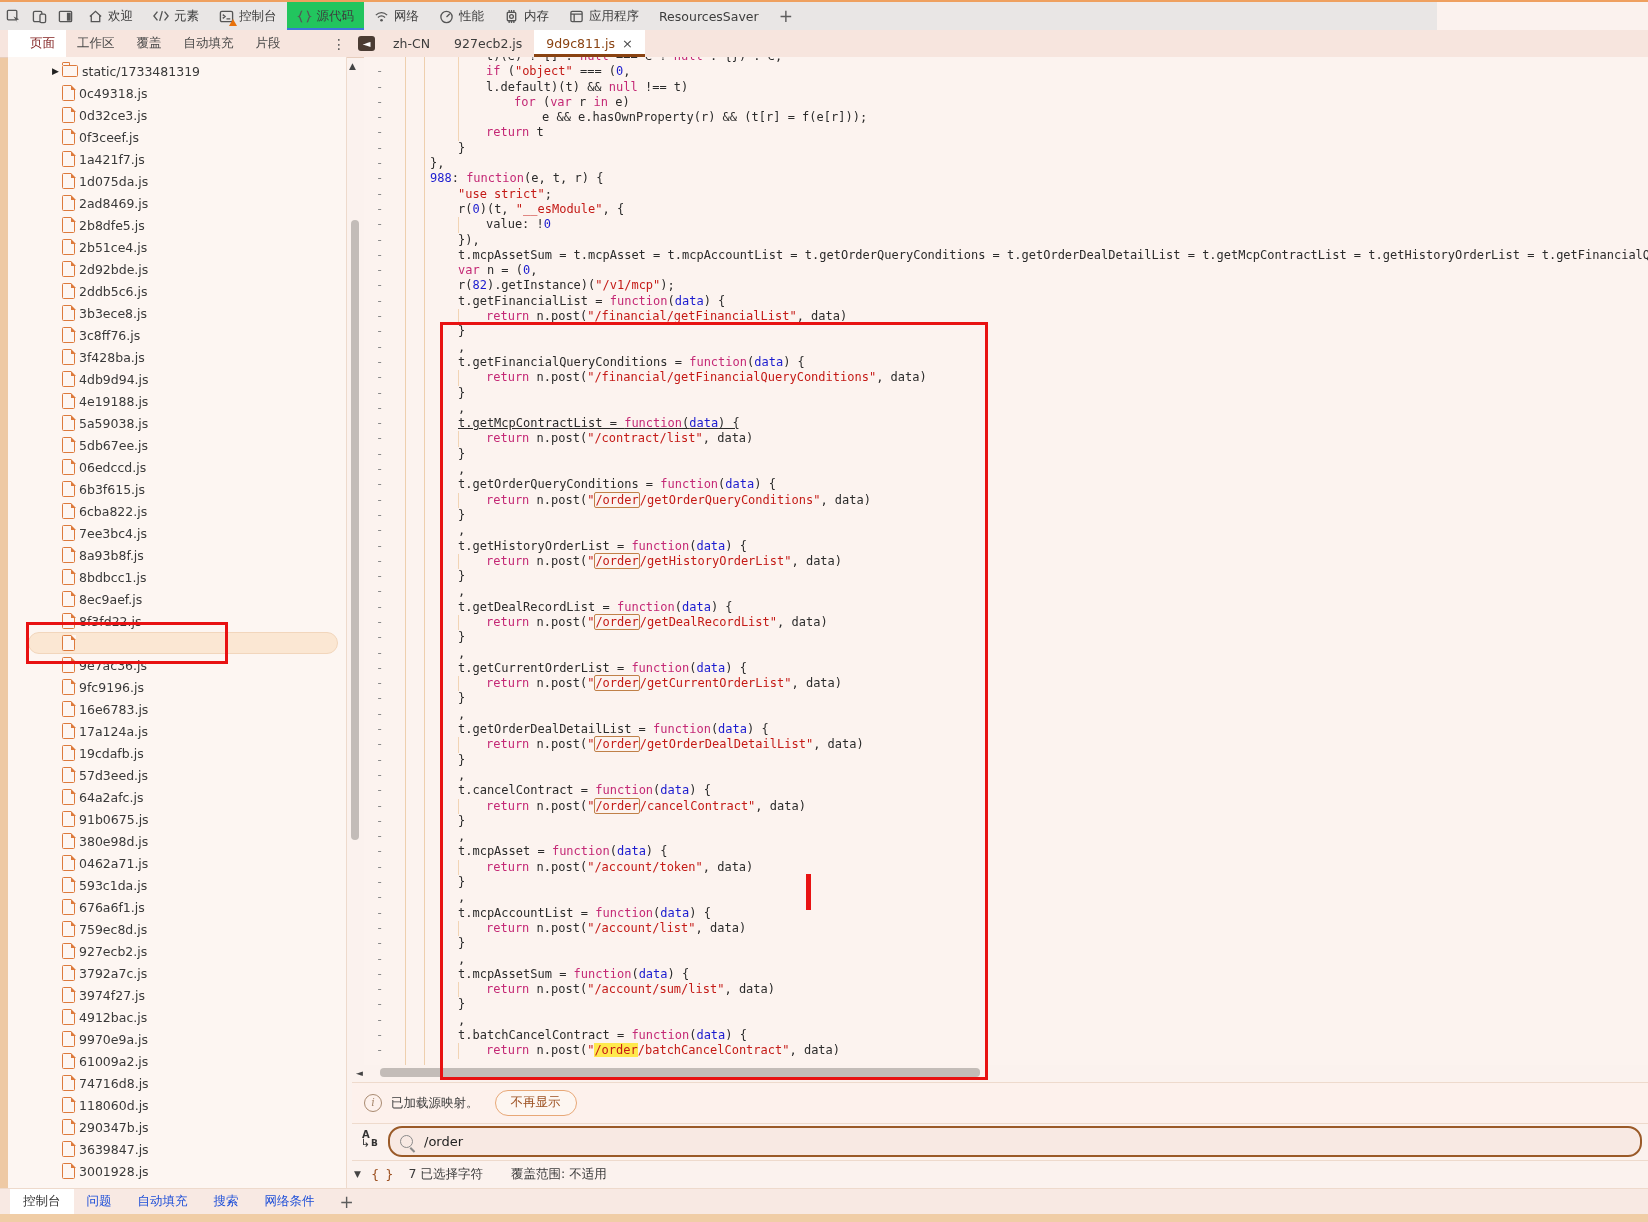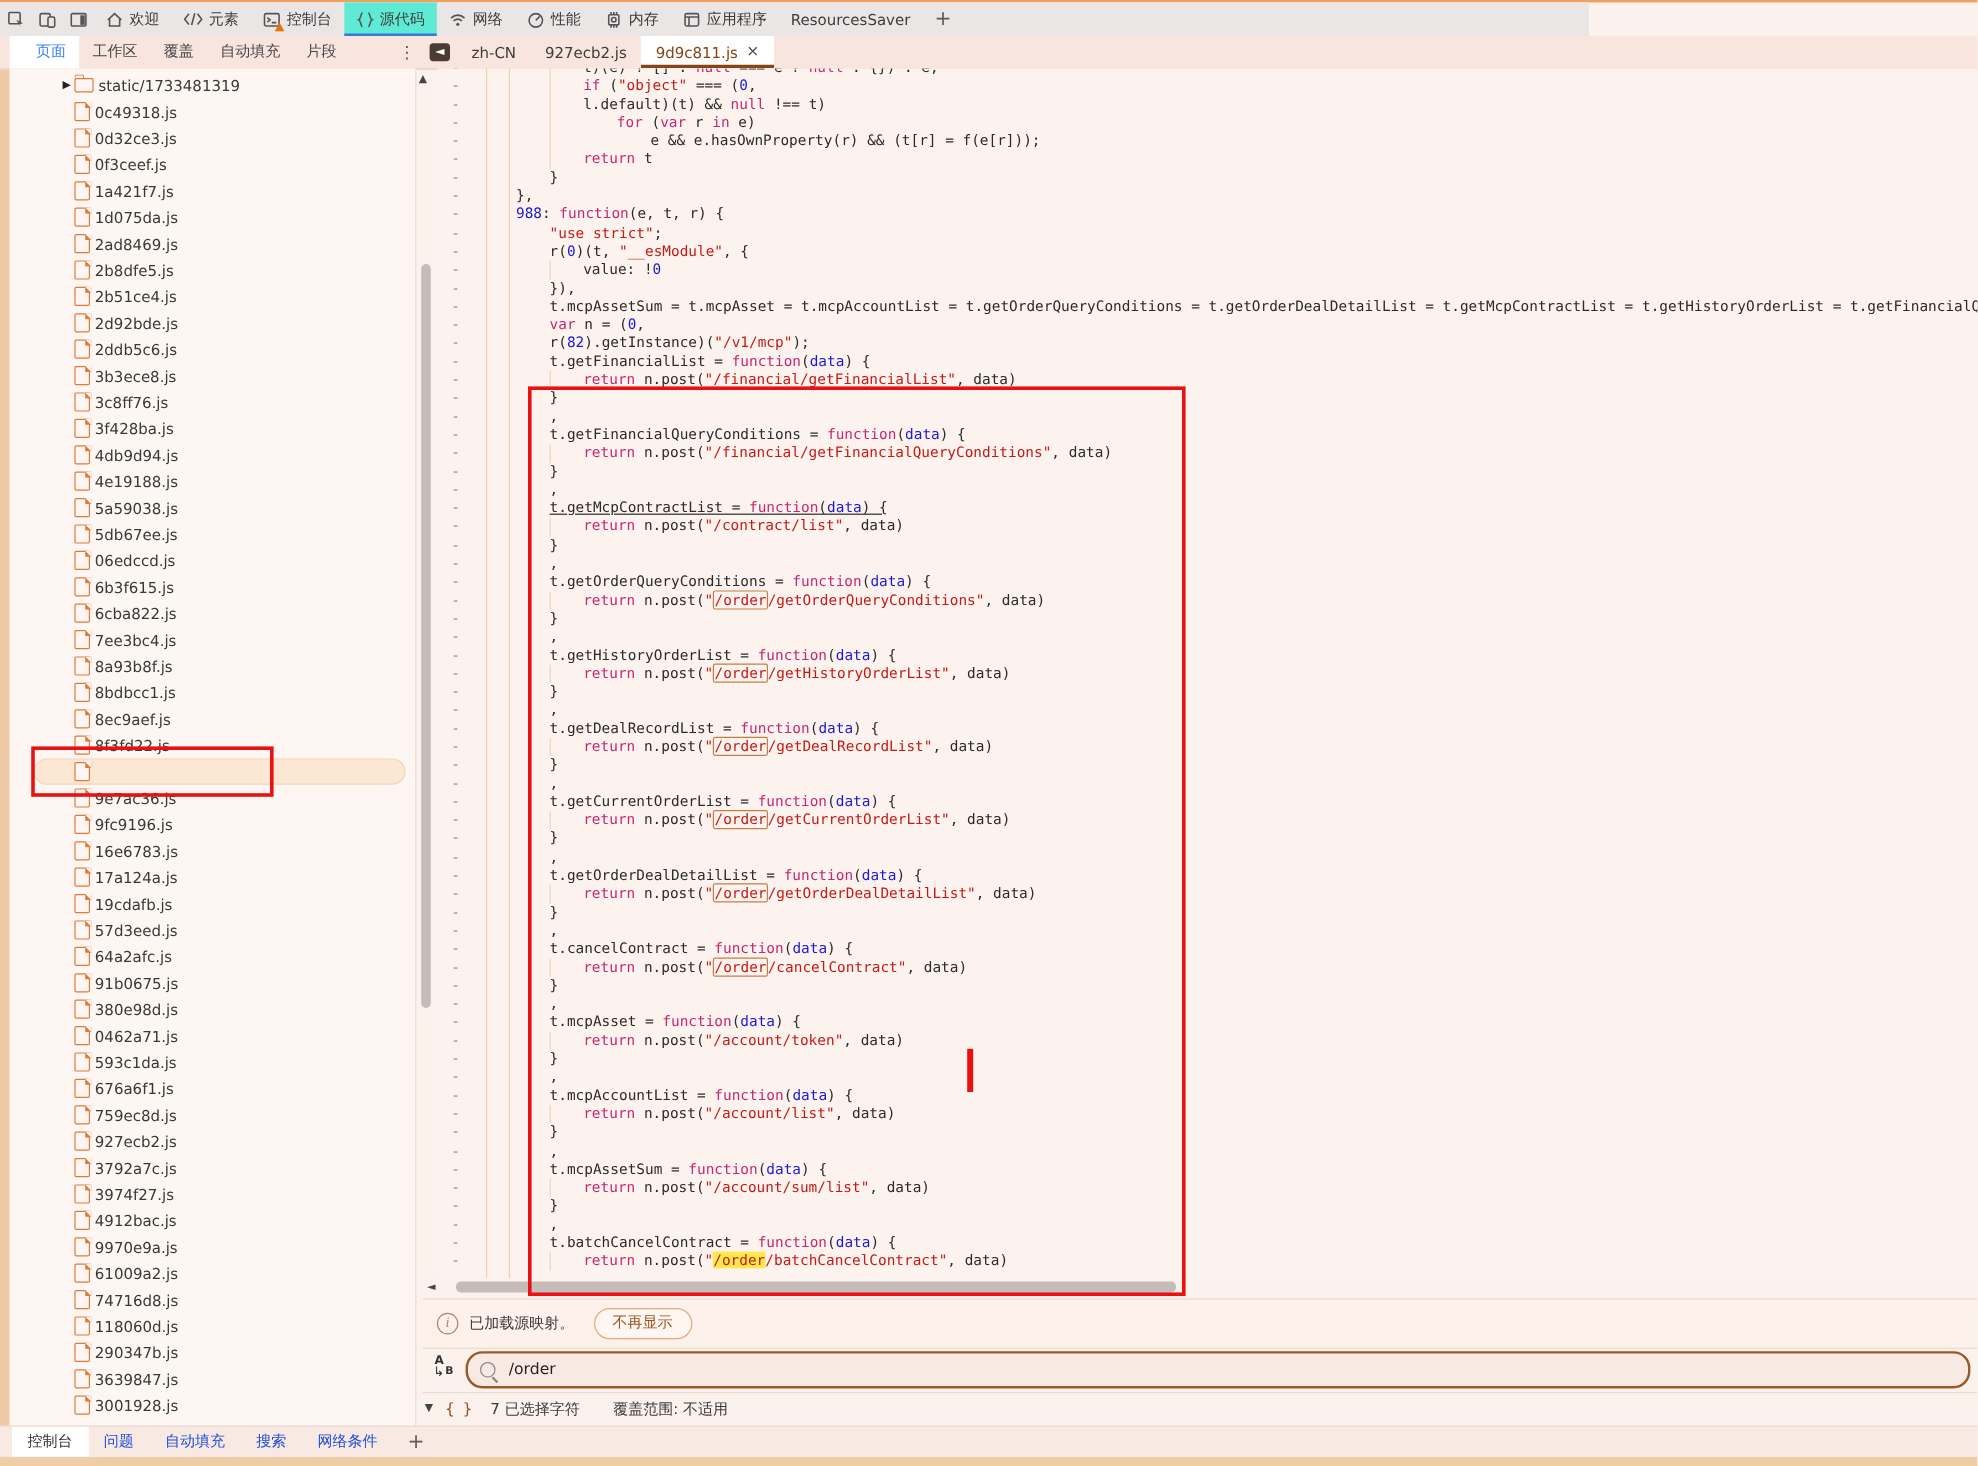--- a/index.html
+++ b/index.html
@@ -11,33 +11,33 @@
     -webkit-font-smoothing:antialiased;
   }
   .abs{position:absolute;}
 
   
   .top-border{left:0;top:0;width:1648px;height:2px;background:#efa05f;}
   .left-strip{left:0;top:57px;width:8px;height:1165px;background:#eec9a4;}
   .bottom-strip{left:0;top:1214px;width:1648px;height:8px;background:#f0cda6;}
 
   
-  .toolbar{left:0;top:2px;width:1324px;height:28px;background:#e9e6e5;display:flex;align-items:stretch;border-bottom:1px solid #ddd6d2;}
+  .toolbar{left:0;top:2px;width:1437px;height:28px;background:#e9e6e5;display:flex;align-items:stretch;border-bottom:1px solid #ddd6d2;}
   .tb-iconbtn{width:26px;display:flex;align-items:center;justify-content:center;color:#5c5c5c;}
   .ttab{display:flex;align-items:center;gap:5px;padding:0 10px;color:#3d3d3d;cursor:default;position:relative;}
   .ttab .ticon{display:flex;align-items:center;}
-  .ttab.active{background:#5eead4;box-shadow:inset 0 -2px 0 #3b78d8;}
+  .ttab.active{background:#22c55e;box-shadow:inset 0 -2px 0 #3b78d8;}
   .ttab .badge{position:absolute;left:20px;bottom:4px;width:0;height:0;border-left:4px solid transparent;border-right:4px solid transparent;border-bottom:7px solid #e8710a;}
   .tb-plus{display:flex;align-items:center;padding:0 10px;color:#5c5c5c;font-size:17px;}
 
   
   .tabrow{left:0;top:30px;width:1648px;height:27px;background:#f7e5de;border-bottom:1px solid #e7cdbd;}
   .stabs{position:absolute;left:8px;top:0;height:27px;display:flex;align-items:stretch;}
   .stab{display:flex;align-items:center;padding:0 11px;color:#474747;}
-  .stab.active{background:#ffffff;color:#3b82f6;padding-left:22px;}
+  .stab.active{background:#ffffff;color:#7f1d1d;padding-left:22px;}
   .more-dots{position:absolute;left:328px;top:0;height:27px;display:flex;align-items:center;color:#555;font-size:14px;padding:0 4px;}
   .etabs{position:absolute;left:352px;top:0;height:27px;display:flex;align-items:stretch;}
   .nav-sq{width:17px;height:15px;margin:6px 6px 0 6px;background:#4a3b33;border-radius:3px;color:#fff;font-size:10px;line-height:15px;text-align:center;}
   .etab{display:flex;align-items:center;gap:7px;padding:0 12px;color:#3d3d3d;}
   .etab.active{background:#ffffff;color:#8a4312;box-shadow:inset 0 -3px 0 #8a4312;}
   .etab .close{font-size:13px;color:#4a4a4a;}
 
   
   .sidebar{left:8px;top:57px;width:338px;height:1131px;background:#fdf6f2;border-right:1px solid #eedacc;overflow:hidden;}
   .trow{height:22px;display:flex;align-items:center;position:relative;}

